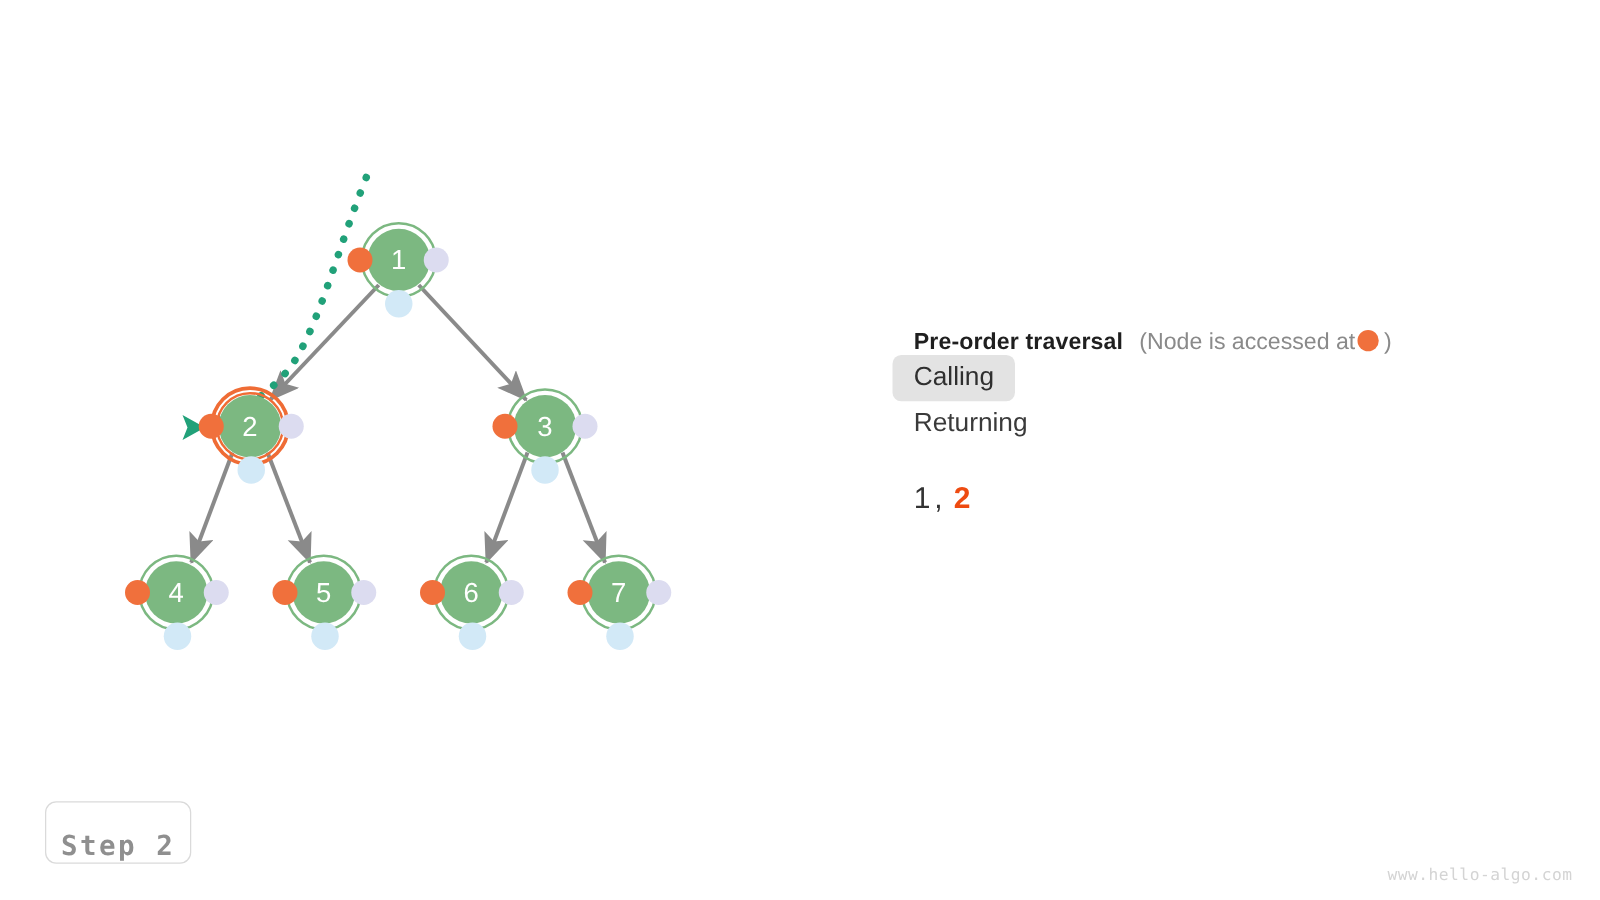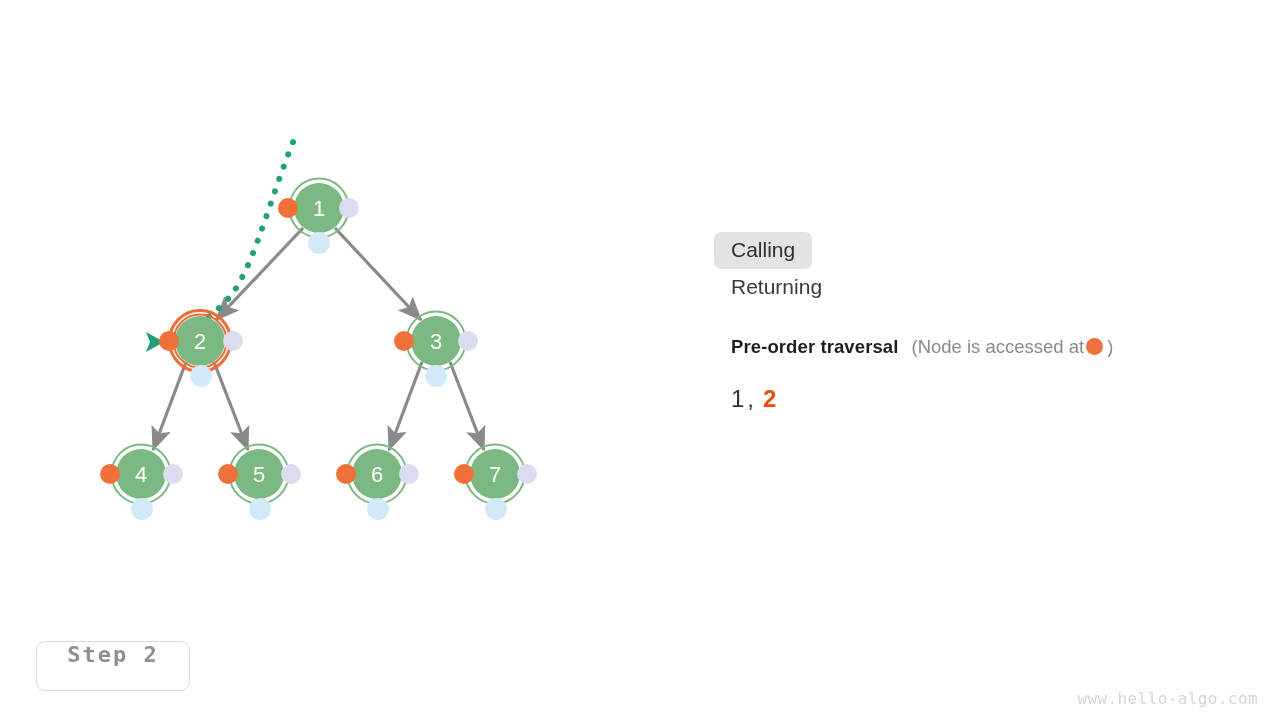--- a/index.html
+++ b/index.html
@@ -87,44 +87,44 @@
   #result-row .res-current {
     color: #ee4b11;
     font-weight: bold;
   }
 
   
   #step-box {
     position: absolute;
     left: 36px;
     top: 641px;
-    width: 154px;
+    width: 117px;
     height: 50px;
     border: 1.5px solid #dadada;
     border-radius: 9px;
     display: flex;
-    align-items: flex-start;
+    align-items: flex-end;
     justify-content: center;
     box-sizing: border-box;
   }
   #step-box .step-label {
     font-family: "DejaVu Sans Mono", "Liberation Mono", monospace;
     font-size: 22px;
     font-weight: bold;
     color: #8f8f8f;
     letter-spacing: 2px;
   }
 
   
   #watermark {
     position: absolute;
     right: 22px;
     bottom: 12px;
     font-family: "DejaVu Sans Mono", "Liberation Mono", monospace;
-    font-size: 16px;
+    font-size: 13px;
     color: #d4d4d4;
     letter-spacing: 0.4px;
   }
 
   
   .node-label {
     font-family: "Liberation Sans", sans-serif;
     font-size: 22px;
     fill: #ffffff;
   }
@@ -218,31 +218,31 @@
       <circle cx="527" cy="474" r="10" fill="#dcdcf0"></circle>
       <circle cx="496" cy="509" r="11" fill="#d2e9f7"></circle>
       <text class="node-label" x="495" y="474" text-anchor="middle" dominant-baseline="central">7</text>
     </g>
 
   </g>
 </svg>
 
 <div id="info-panel">
 
+  <div id="traversal-block">
+    <span class="trav-title">Pre-order traversal</span><span class="trav-note">(Node is accessed at</span><span class="legend-dot"></span><span class="trav-note" style="margin-left:2px">)</span>
+  </div>
+
   <div>
     <div><span class="state-badge">Calling</span></div>
     <div>
         <span class="state-plain">Returning</span>
       </div>
   </div>
 
-  <div id="traversal-block">
-    <span class="trav-title">Pre-order traversal</span><span class="trav-note">(Node is accessed at</span><span class="legend-dot"></span><span class="trav-note" style="margin-left:2px">)</span>
-  </div>
-
   <div id="result-row">
     <span class="res-item">1</span><span class="res-sep">,</span><span class="res-item res-current">2</span>
   </div>
 
 </div>
 
 <div id="step-box">
   <span class="step-label">Step 2</span>
 </div>
 

